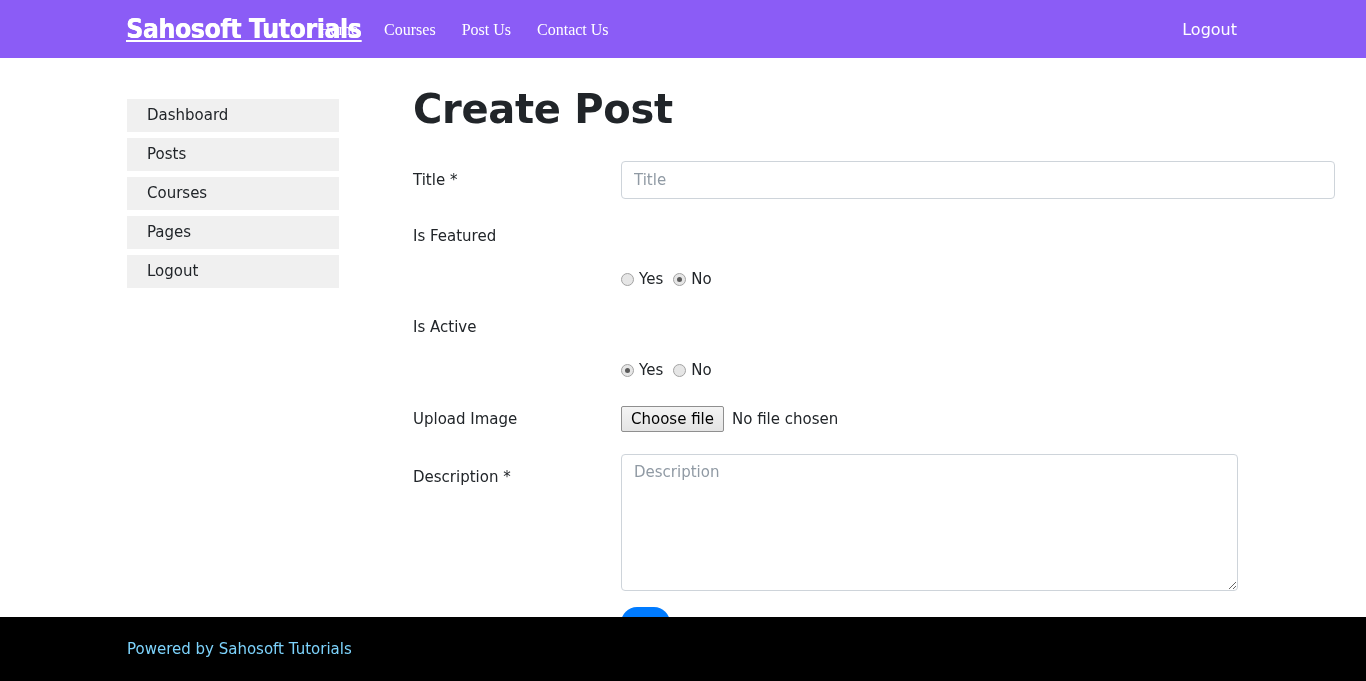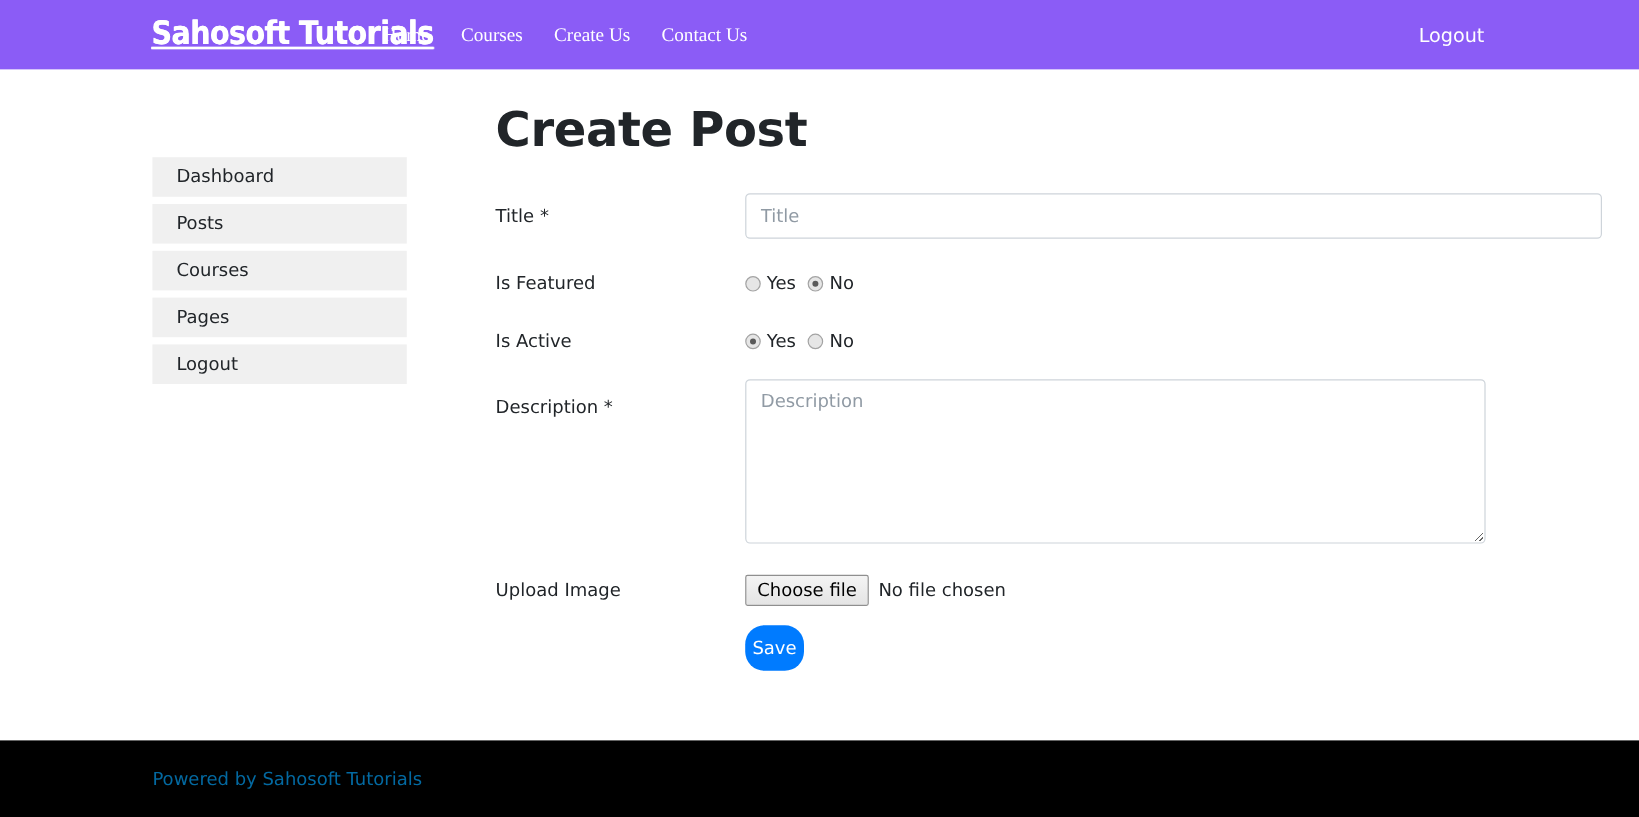--- a/index.html
+++ b/index.html
@@ -80,21 +80,20 @@
     width: 1366px;
     height: 559px;
     background: #ffffff;
   }
 
   .sidebar {
     position: absolute;
     left: 127px;
     top: 41px;
     width: 212px;
-    margin-top: 32px;
   }
   .side-item {
     background: #f0f0f0;
     height: 33px;
     line-height: 33px;
     padding: 0 20px;
     box-sizing: border-box;
     font-size: 15px;
     color: #212529;
     margin-bottom: 6px;
@@ -170,20 +169,21 @@
     display: block;
   }
   .textarea::placeholder { color: #909aa4; opacity: 1; }
 
   .radio-group {
     display: flex;
     align-items: flex-start;
     height: 19px;
     font-size: 15px;
     color: #212529;
+    margin-top: 43px;
   }
   .radio-opt {
     display: flex;
     align-items: center;
     white-space: nowrap;
   }
   .radio-opt + .radio-opt { margin-left: 10px; }
   .radio-dot {
     width: 13px;
     height: 13px;
@@ -257,36 +257,36 @@
     top: 617px;
     width: 1366px;
     height: 64px;
     background: #000000;
     display: flex;
     align-items: center;
   }
   .footer-text {
     position: absolute;
     left: 127px;
-    color: #0369a1;
+    color: #7dd3fc;
     font-size: 15px;
     line-height: 19px;
     white-space: nowrap;
   }
 </style>
 </head>
 <body>
 
 <div class="navbar">
   <a class="brand" href="#">Sahosoft Tutorials</a>
 
   <div class="nav-links">
     <a class="nav-link" href="#">Home</a>
     <a class="nav-link" href="#">Courses</a>
-    <a class="nav-link" href="#">Create Us</a>
+    <a class="nav-link" href="#">Post Us</a>
     <a class="nav-link" href="#">Contact Us</a>
   </div>
 
   <div class="nav-right">
     <a class="nav-link" href="#">Logout</a>
   </div>
 </div>
 
 <div class="page">
 
@@ -335,37 +335,37 @@
               <span class="radio-label">Yes</span>
             </label>
             <label class="radio-opt">
               <span class="radio-dot"></span>
               <span class="radio-label">No</span>
             </label>
           </div>
         </div>
       </div>
 
-      <div class="form-row" style="margin-top:22px;">
-        <div class="form-label" style="padding-top:14px;">Description *</div>
-        <div class="form-control-col">
-          <textarea class="textarea" placeholder="Description" style=""></textarea>
-        </div>
-      </div>
-
       <div class="form-row" style="margin-top:26px;">
         <div class="form-label" style="padding-top:4px;">Upload Image</div>
         <div class="form-control-col">
           <div class="file-row">
             <span class="file-btn">Choose file</span>
             <span class="file-status">No file chosen</span>
           </div>
         </div>
       </div>
 
+      <div class="form-row" style="margin-top:22px;">
+        <div class="form-label" style="padding-top:14px;">Description *</div>
+        <div class="form-control-col">
+          <textarea class="textarea" placeholder="Description" style=""></textarea>
+        </div>
+      </div>
+
       <div class="form-row" style="margin-top:16px;">
         <div class="form-label"></div>
         <div class="form-control-col">
           <button class="save-btn" type="button">Save</button>
         </div>
       </div>
 
     </div>
   </div>
 </div>

